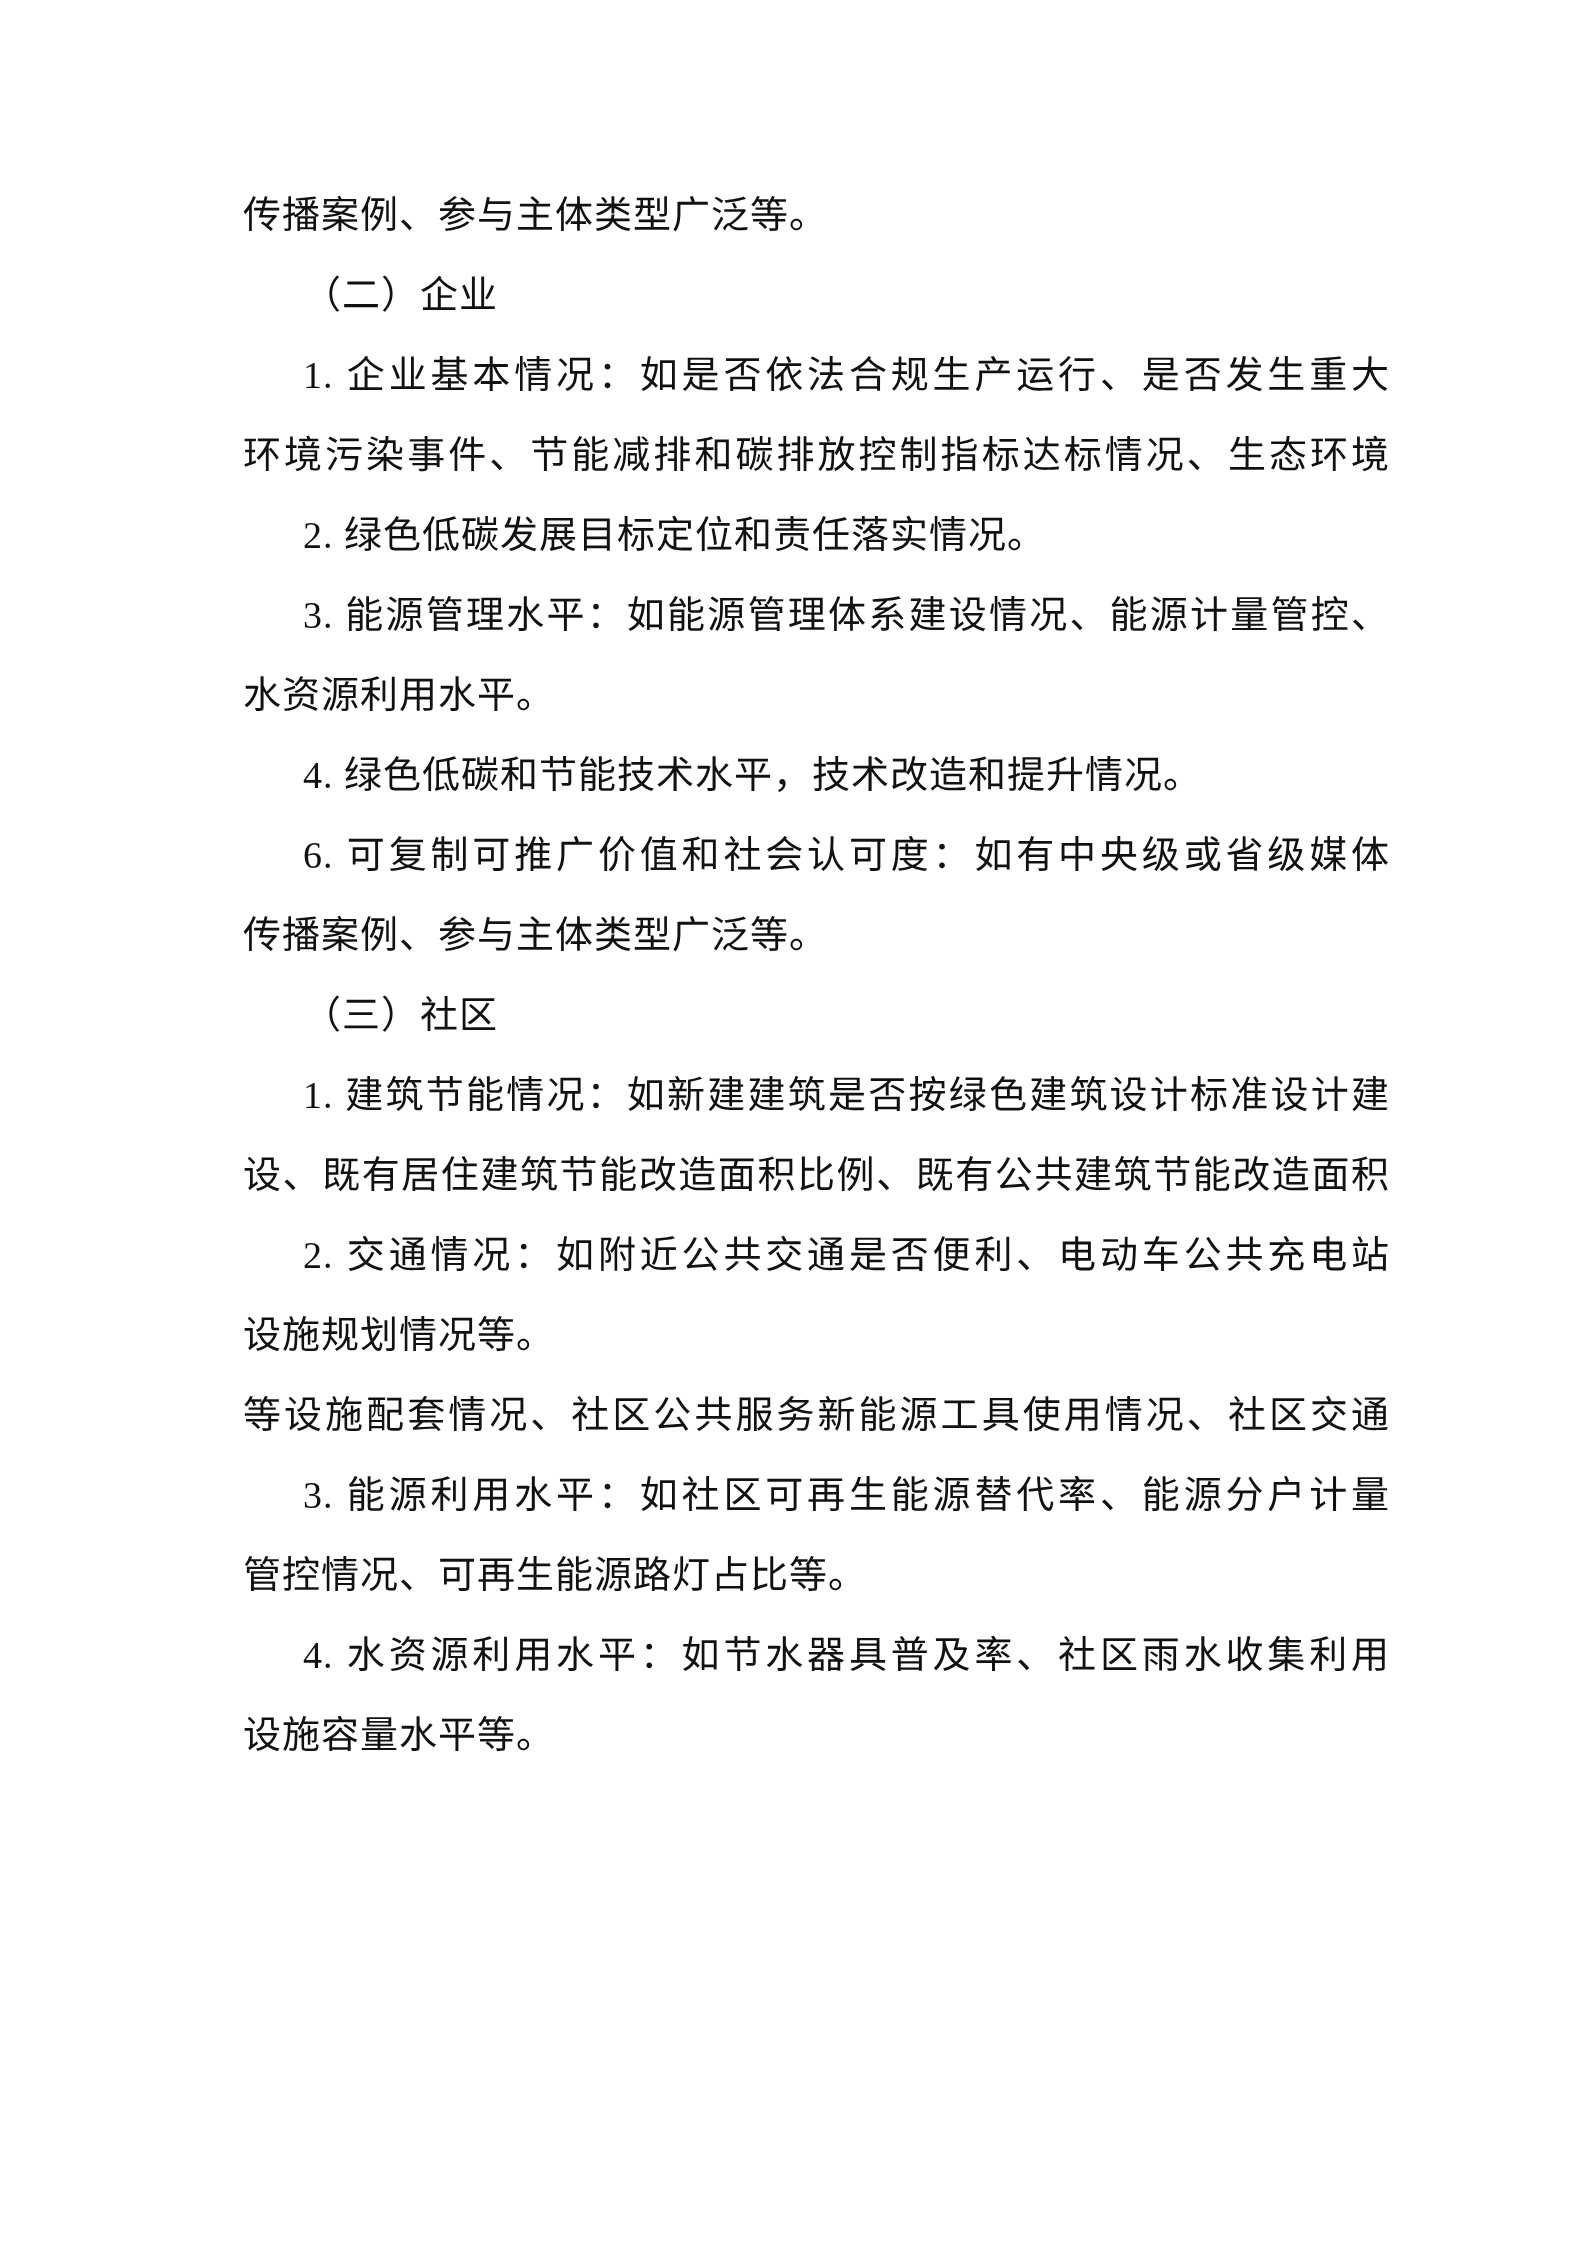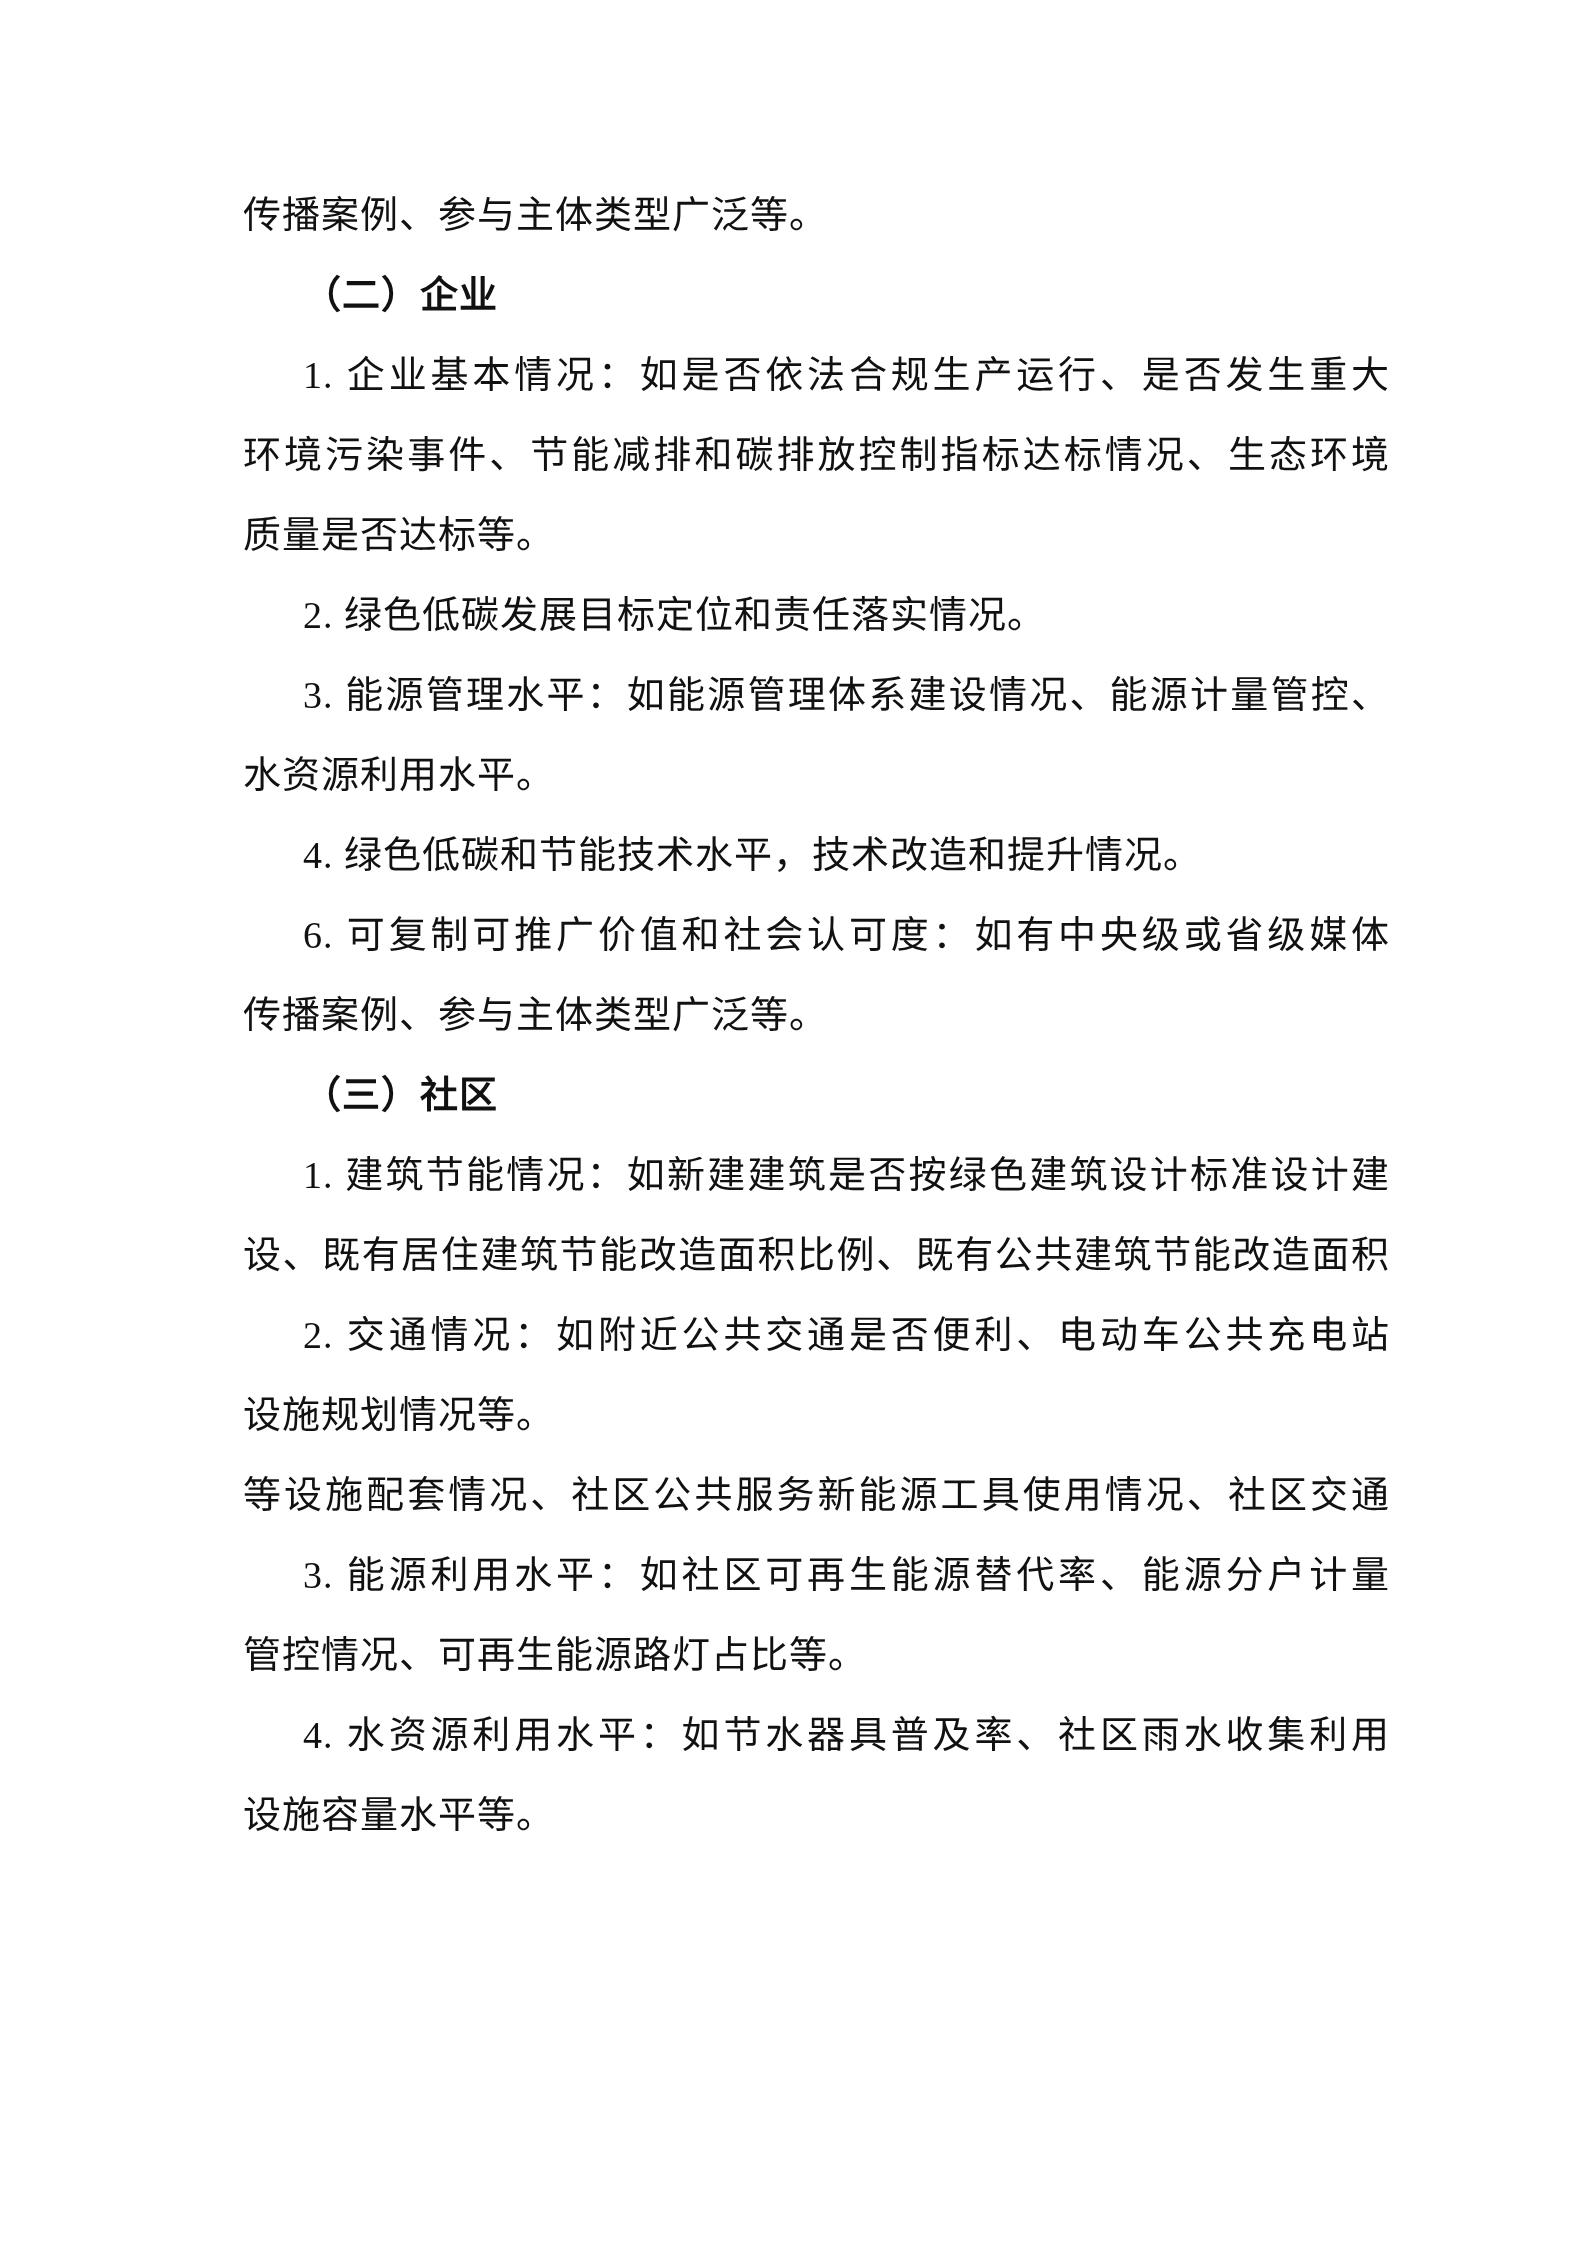--- a/index.html
+++ b/index.html
@@ -33,33 +33,32 @@
   
   .fill {
     white-space: normal;
     text-align: justify;
     text-align-last: justify;
   }
   .indent {
     text-indent: 60px;
   }
   .heading {
-    font-weight: bold;
+    font-weight: normal;
   }
 </style>
 </head>
 <body>
 
 <div class="page">
   <div class="content">
     <div class="line">传播案例、参与主体类型广泛等。</div>
     <div class="line indent heading">（二）企业</div>
     <div class="line indent fill">1. 企业基本情况：如是否依法合规生产运行、是否发生重大</div>
     <div class="line fill">环境污染事件、节能减排和碳排放控制指标达标情况、生态环境</div>
-    <div class="line">质量是否达标等。</div>
     <div class="line indent">2. 绿色低碳发展目标定位和责任落实情况。</div>
     <div class="line indent fill">3. 能源管理水平：如能源管理体系建设情况、能源计量管控、</div>
     <div class="line">水资源利用水平。</div>
     <div class="line indent">4. 绿色低碳和节能技术水平，技术改造和提升情况。</div>
     <div class="line indent fill">6. 可复制可推广价值和社会认可度：如有中央级或省级媒体</div>
     <div class="line">传播案例、参与主体类型广泛等。</div>
     <div class="line indent heading">（三）社区</div>
     <div class="line indent fill">1. 建筑节能情况：如新建建筑是否按绿色建筑设计标准设计建</div>
     <div class="line fill">设、既有居住建筑节能改造面积比例、既有公共建筑节能改造面积</div>
     <div class="line indent fill">2. 交通情况：如附近公共交通是否便利、电动车公共充电站</div>

